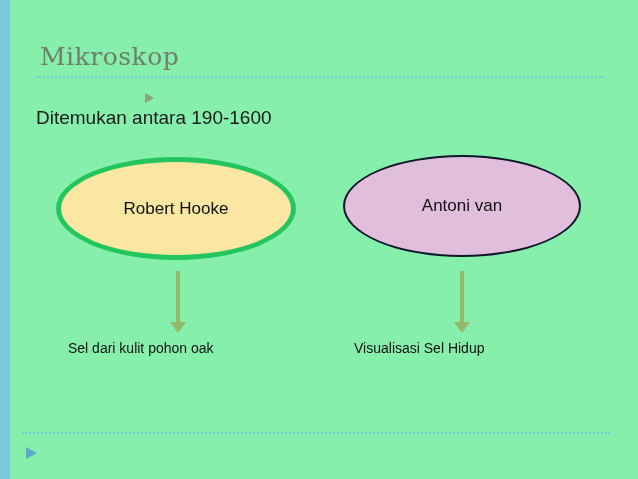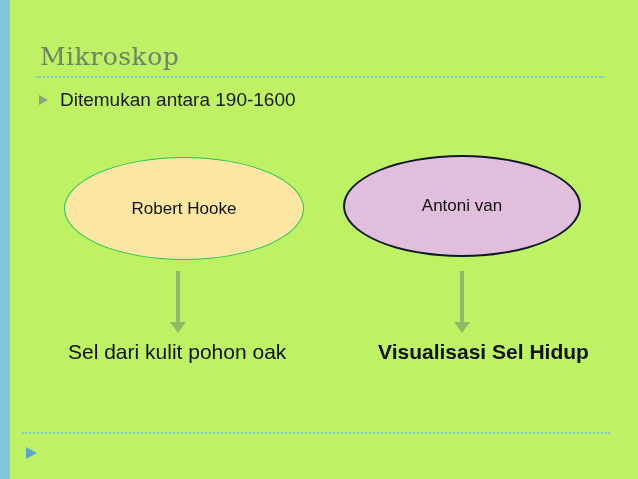--- a/index.html
+++ b/index.html
@@ -10,21 +10,21 @@
     width: 638px;
     height: 479px;
     background: #ffffff;
     font-family: "Liberation Sans", sans-serif;
     overflow: hidden;
   }
   .slide {
     position: relative;
     width: 638px;
     height: 479px;
-    background: #bef264;
+    background: #86efac;
   }
   
   .left-bar {
     position: absolute;
     left: 0;
     top: 0;
     width: 10px;
     height: 479px;
     background: #7ec8dd;
   }
@@ -48,20 +48,21 @@
     height: 0;
     border-top: 2px dotted #7ec8dd;
   }
   
   .bullet-row {
     position: absolute;
     left: 36px;
     top: 89px;
     display: flex;
     align-items: center;
+    flex-direction: column;
   }
   .bullet-marker {
     width: 16px;
     height: 18px;
     position: relative;
     flex: 0 0 auto;
     margin-right: 8px;
   }
   .bullet-marker::before {
     content: "";
@@ -86,26 +87,26 @@
     display: flex;
     align-items: center;
     justify-content: center;
     text-align: center;
     font-size: 17px;
     color: #111111;
     line-height: 1.25;
     box-sizing: border-box;
   }
   .ellipse-hooke {
-    left: 64px;
+    left: 56px;
     top: 157px;
     width: 240px;
     height: 103px;
     background: #fbe7a1;
-    border: 1px solid #22c55e;
+    border: 5px solid #22c55e;
   }
   .ellipse-leeuwenhoek {
     left: 343px;
     top: 155px;
     width: 238px;
     height: 102px;
     background: #e2bedd;
     border: 2px solid #0f172a;
   }
   
@@ -139,32 +140,31 @@
   .arrow-right {
     left: 452px;
     top: 271px;
     height: 62px;
   }
   .arrow-right .shaft { height: 51px; }
   .arrow-right .head { top: 51px; }
   
   .caption {
     position: absolute;
-    font-size: 21px;
+    font-size: 14px;
     color: #111111;
     white-space: nowrap;
   }
   .caption-left {
     left: 68px;
     top: 340px;
   }
   .caption-right {
-    left: 378px;
+    left: 354px;
     top: 340px;
-    font-weight: bold;
   }
   
   .footer-rule {
     position: absolute;
     left: 22px;
     top: 432px;
     width: 588px;
     height: 0;
     border-top: 2px dotted #7ec8dd;
   }

